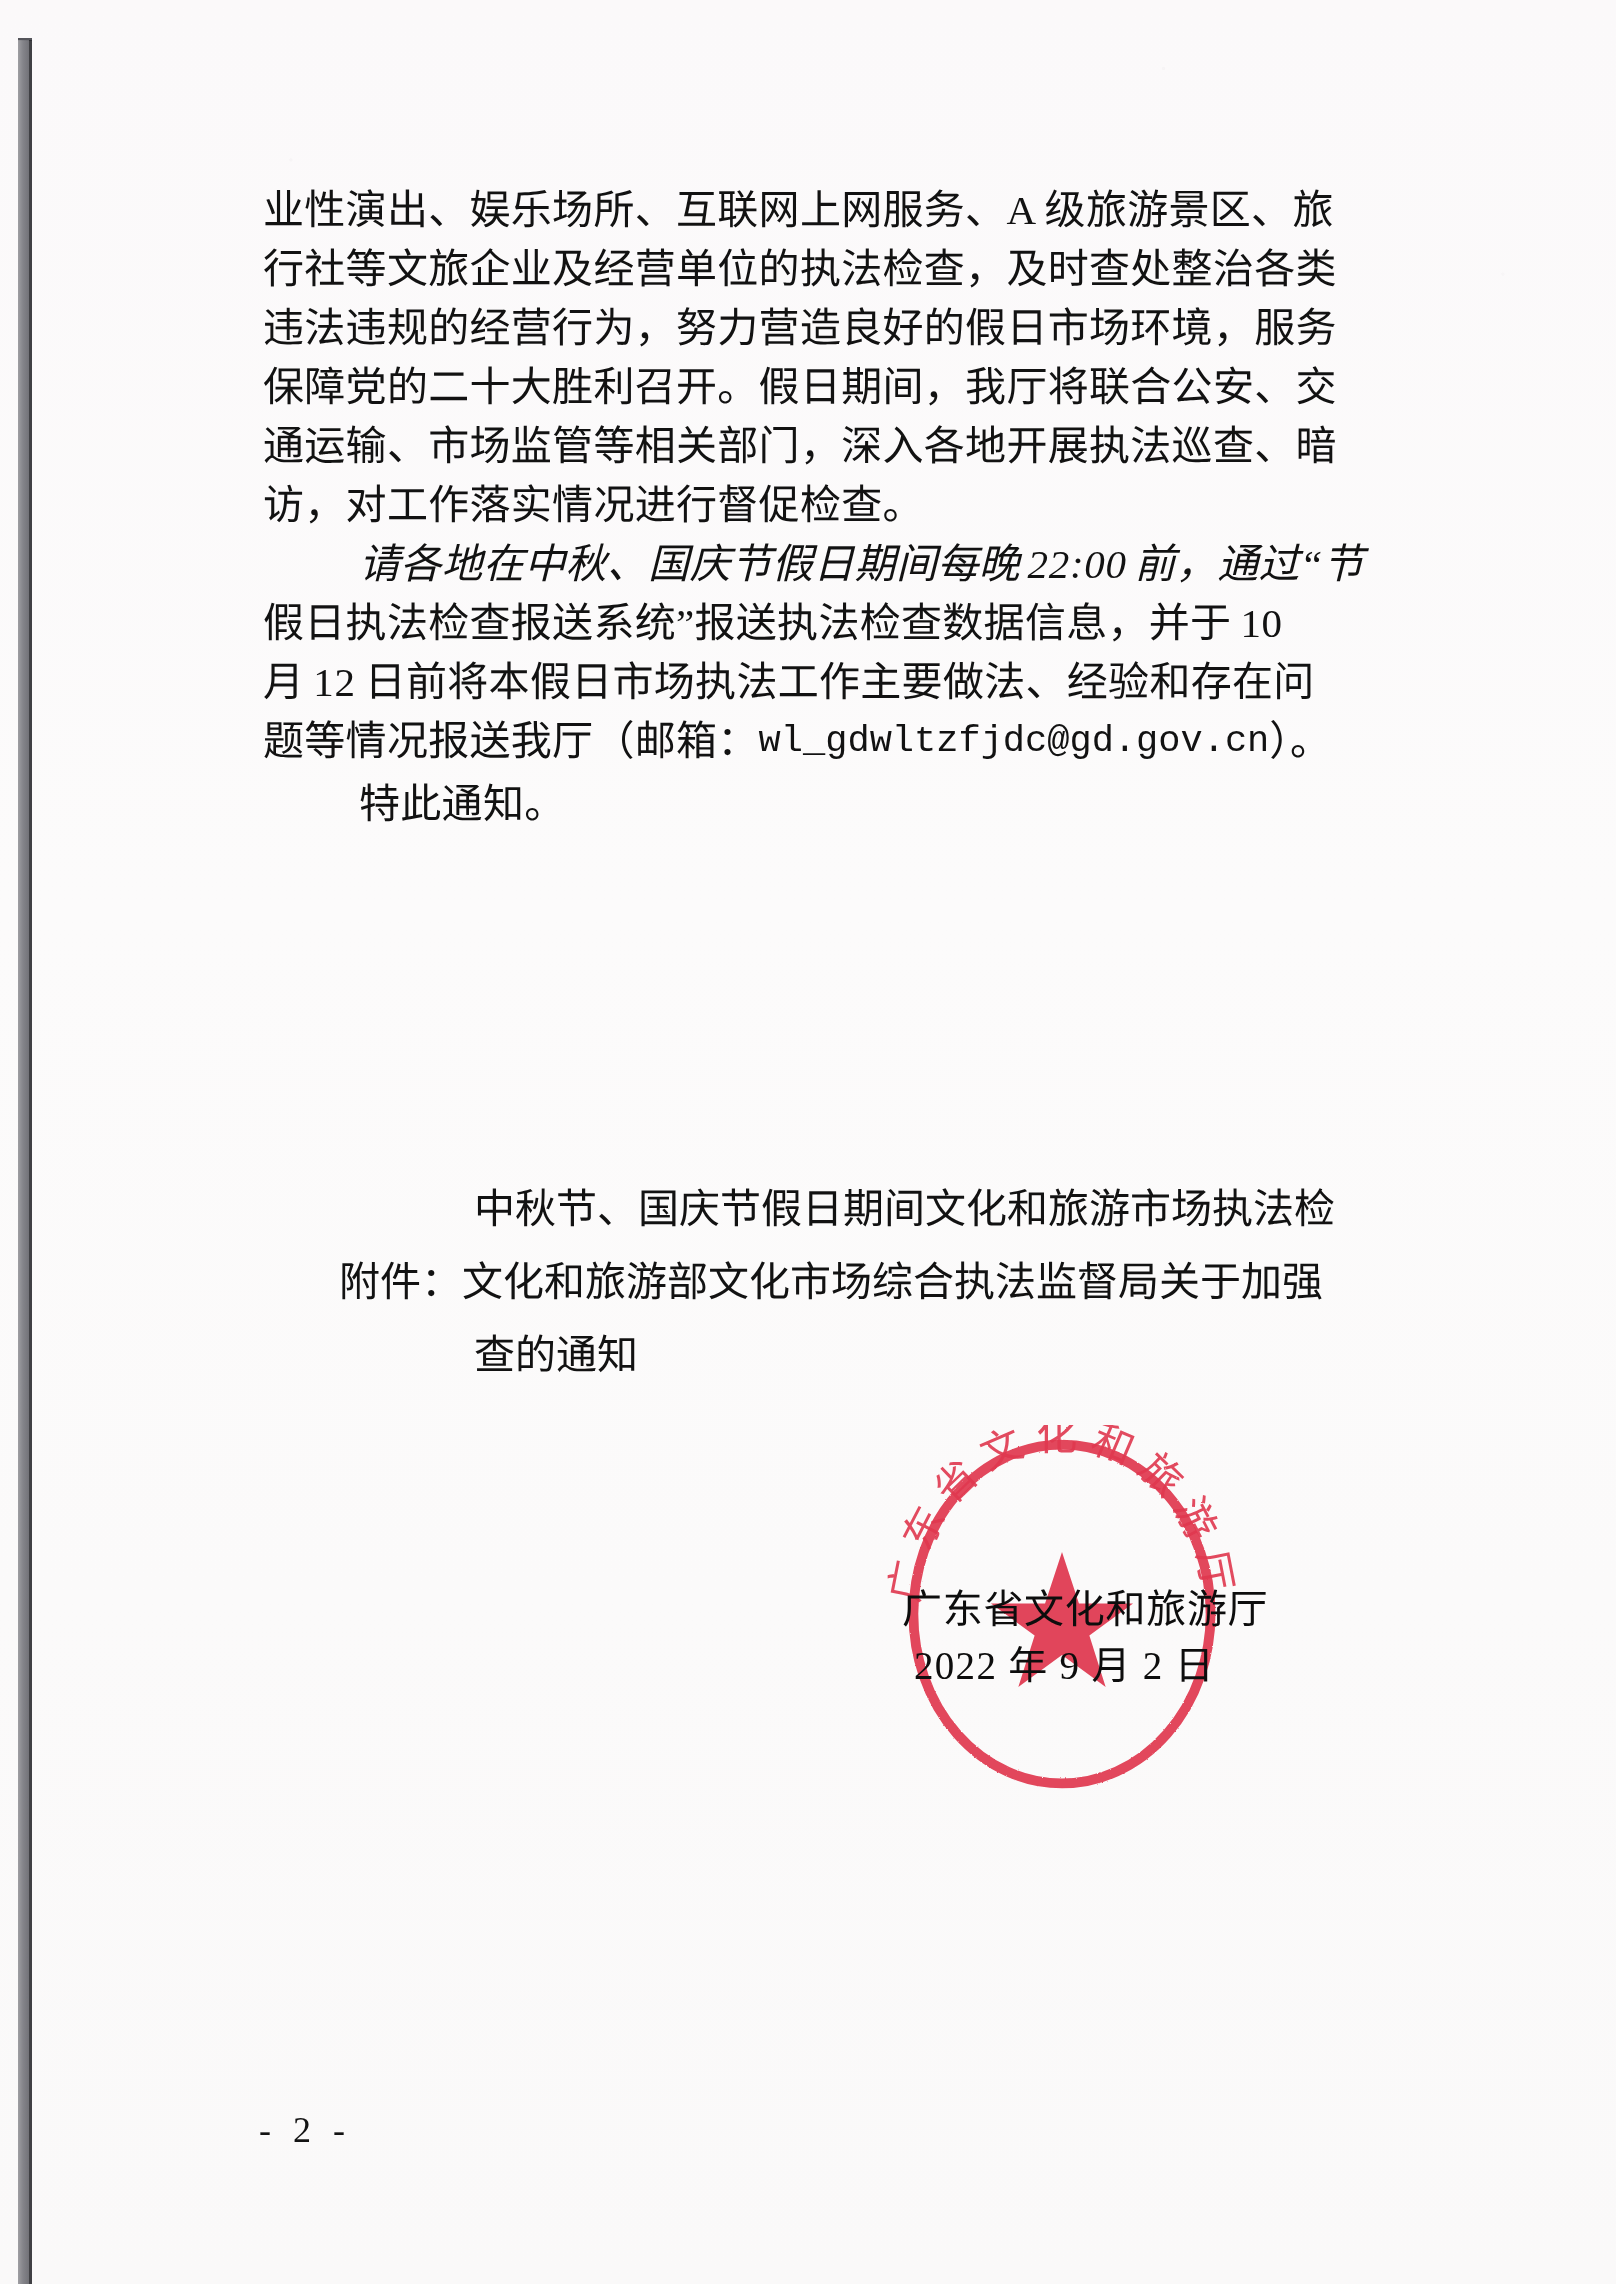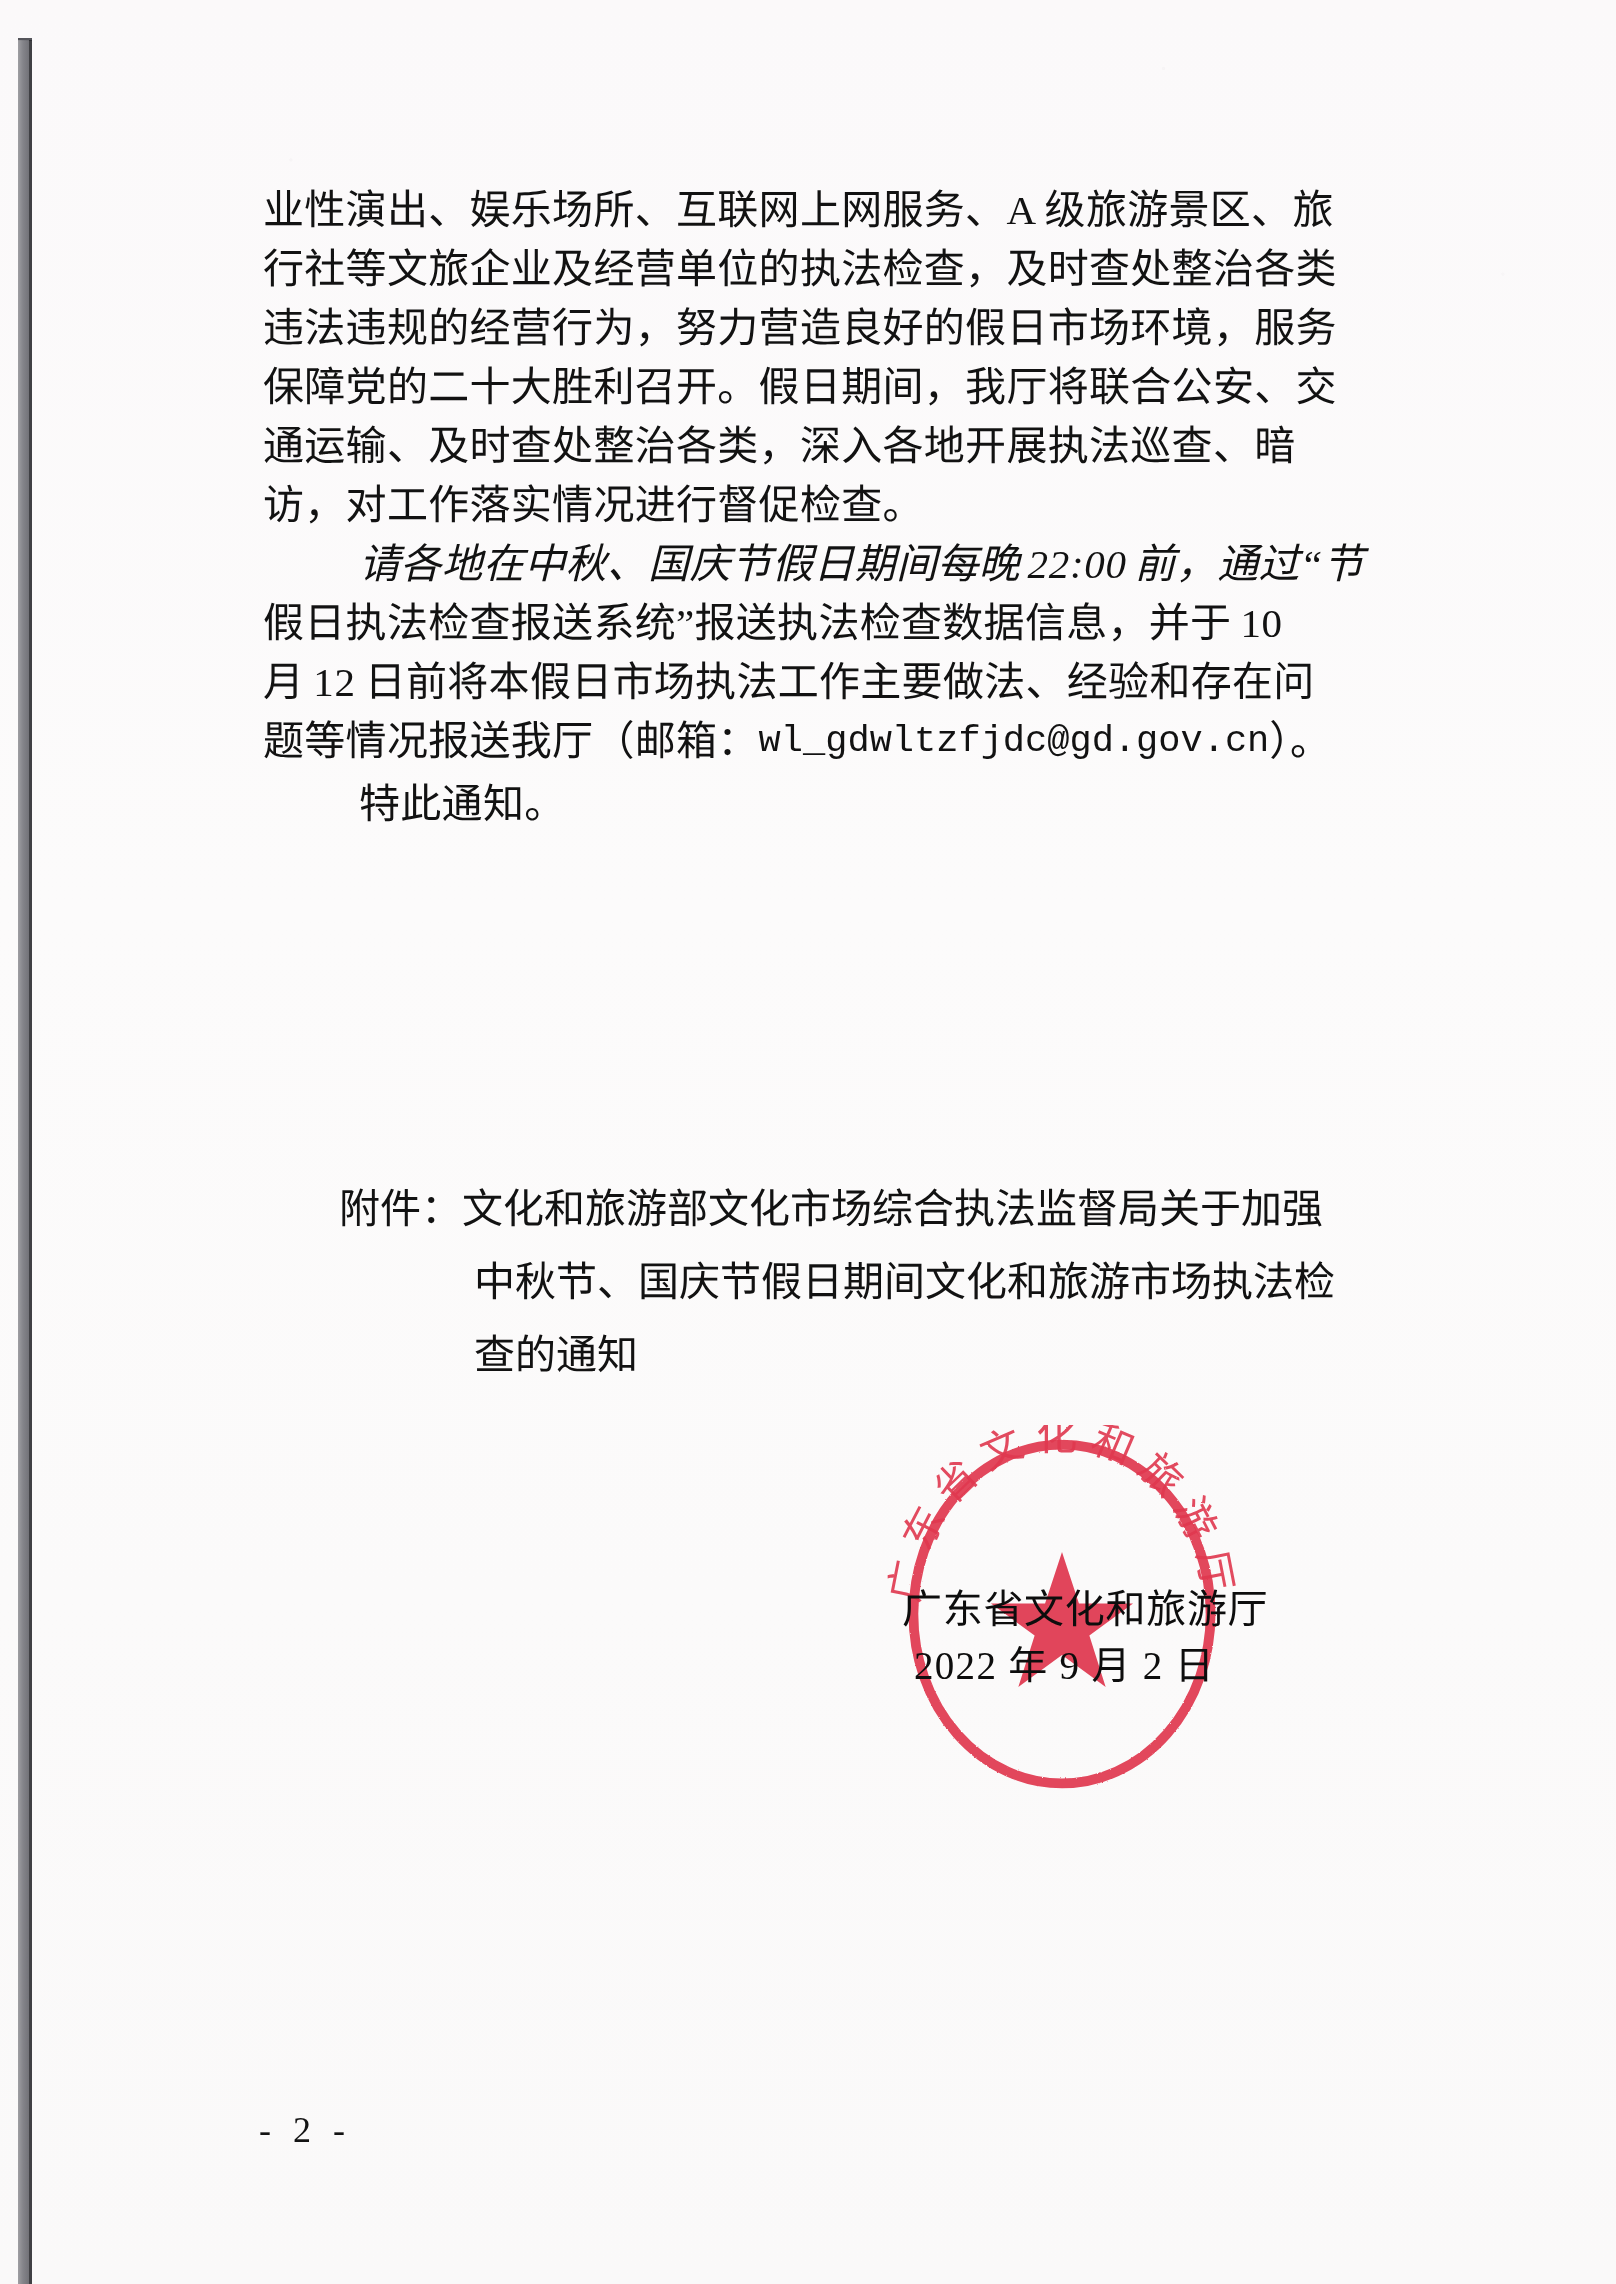--- a/index.html
+++ b/index.html
@@ -173,21 +173,21 @@
     <div class="tline justify">
       <span>行社等文旅企业及经营单位的执法检查，及时查处整治各类</span>
     </div>
     <div class="tline justify">
       <span>违法违规的经营行为，努力营造良好的假日市场环境，服务</span>
     </div>
     <div class="tline justify">
       <span>保障党的二十大胜利召开。假日期间，我厅将联合公安、交</span>
     </div>
     <div class="tline justify">
-      <span>通运输、及时查处整治各类，深入各地开展执法巡查、暗</span>
+      <span>通运输、市场监管等相关部门，深入各地开展执法巡查、暗</span>
     </div>
     <div class="tline">
       <span>访，对工作落实情况进行督促检查。</span>
     </div>
 
     <div class="tline indent-2" style="display:flex;align-items:center;padding-left:96px;font-style:italic;">
       <span>请各地在中秋、国庆节假日期间每晚</span>
       <span class="latin" style="margin:0 7.8px;">22:00</span>
       <span>前，通过“节</span>
     </div>
@@ -205,26 +205,26 @@
       <span class="mono">wl_gdwltzfjdc@gd.gov.cn</span>
       <span>）。</span>
     </div>
 
     <div class="tline indent-2" style="margin-top:3.9px;">
       <span>特此通知。</span>
     </div>
   </div>
 
   <div class="attach-block">
+    <div class="attach-line attach-hang">
+      <span>中秋节、国庆节假日期间文化和旅游市场执法检</span>
+    </div>
     <div class="attach-line" style="display:flex;">
       <span>附件：</span>
       <span>文化和旅游部文化市场综合执法监督局关于加强</span>
-    </div>
-    <div class="attach-line attach-hang">
-      <span>中秋节、国庆节假日期间文化和旅游市场执法检</span>
     </div>
     <div class="attach-line attach-hang">
       <span>查的通知</span>
     </div>
   </div>
 
   <div class="sig-area">
 
     <div class="seal">
       <svg viewBox="0 0 558 580" xmlns="http://www.w3.org/2000/svg">

